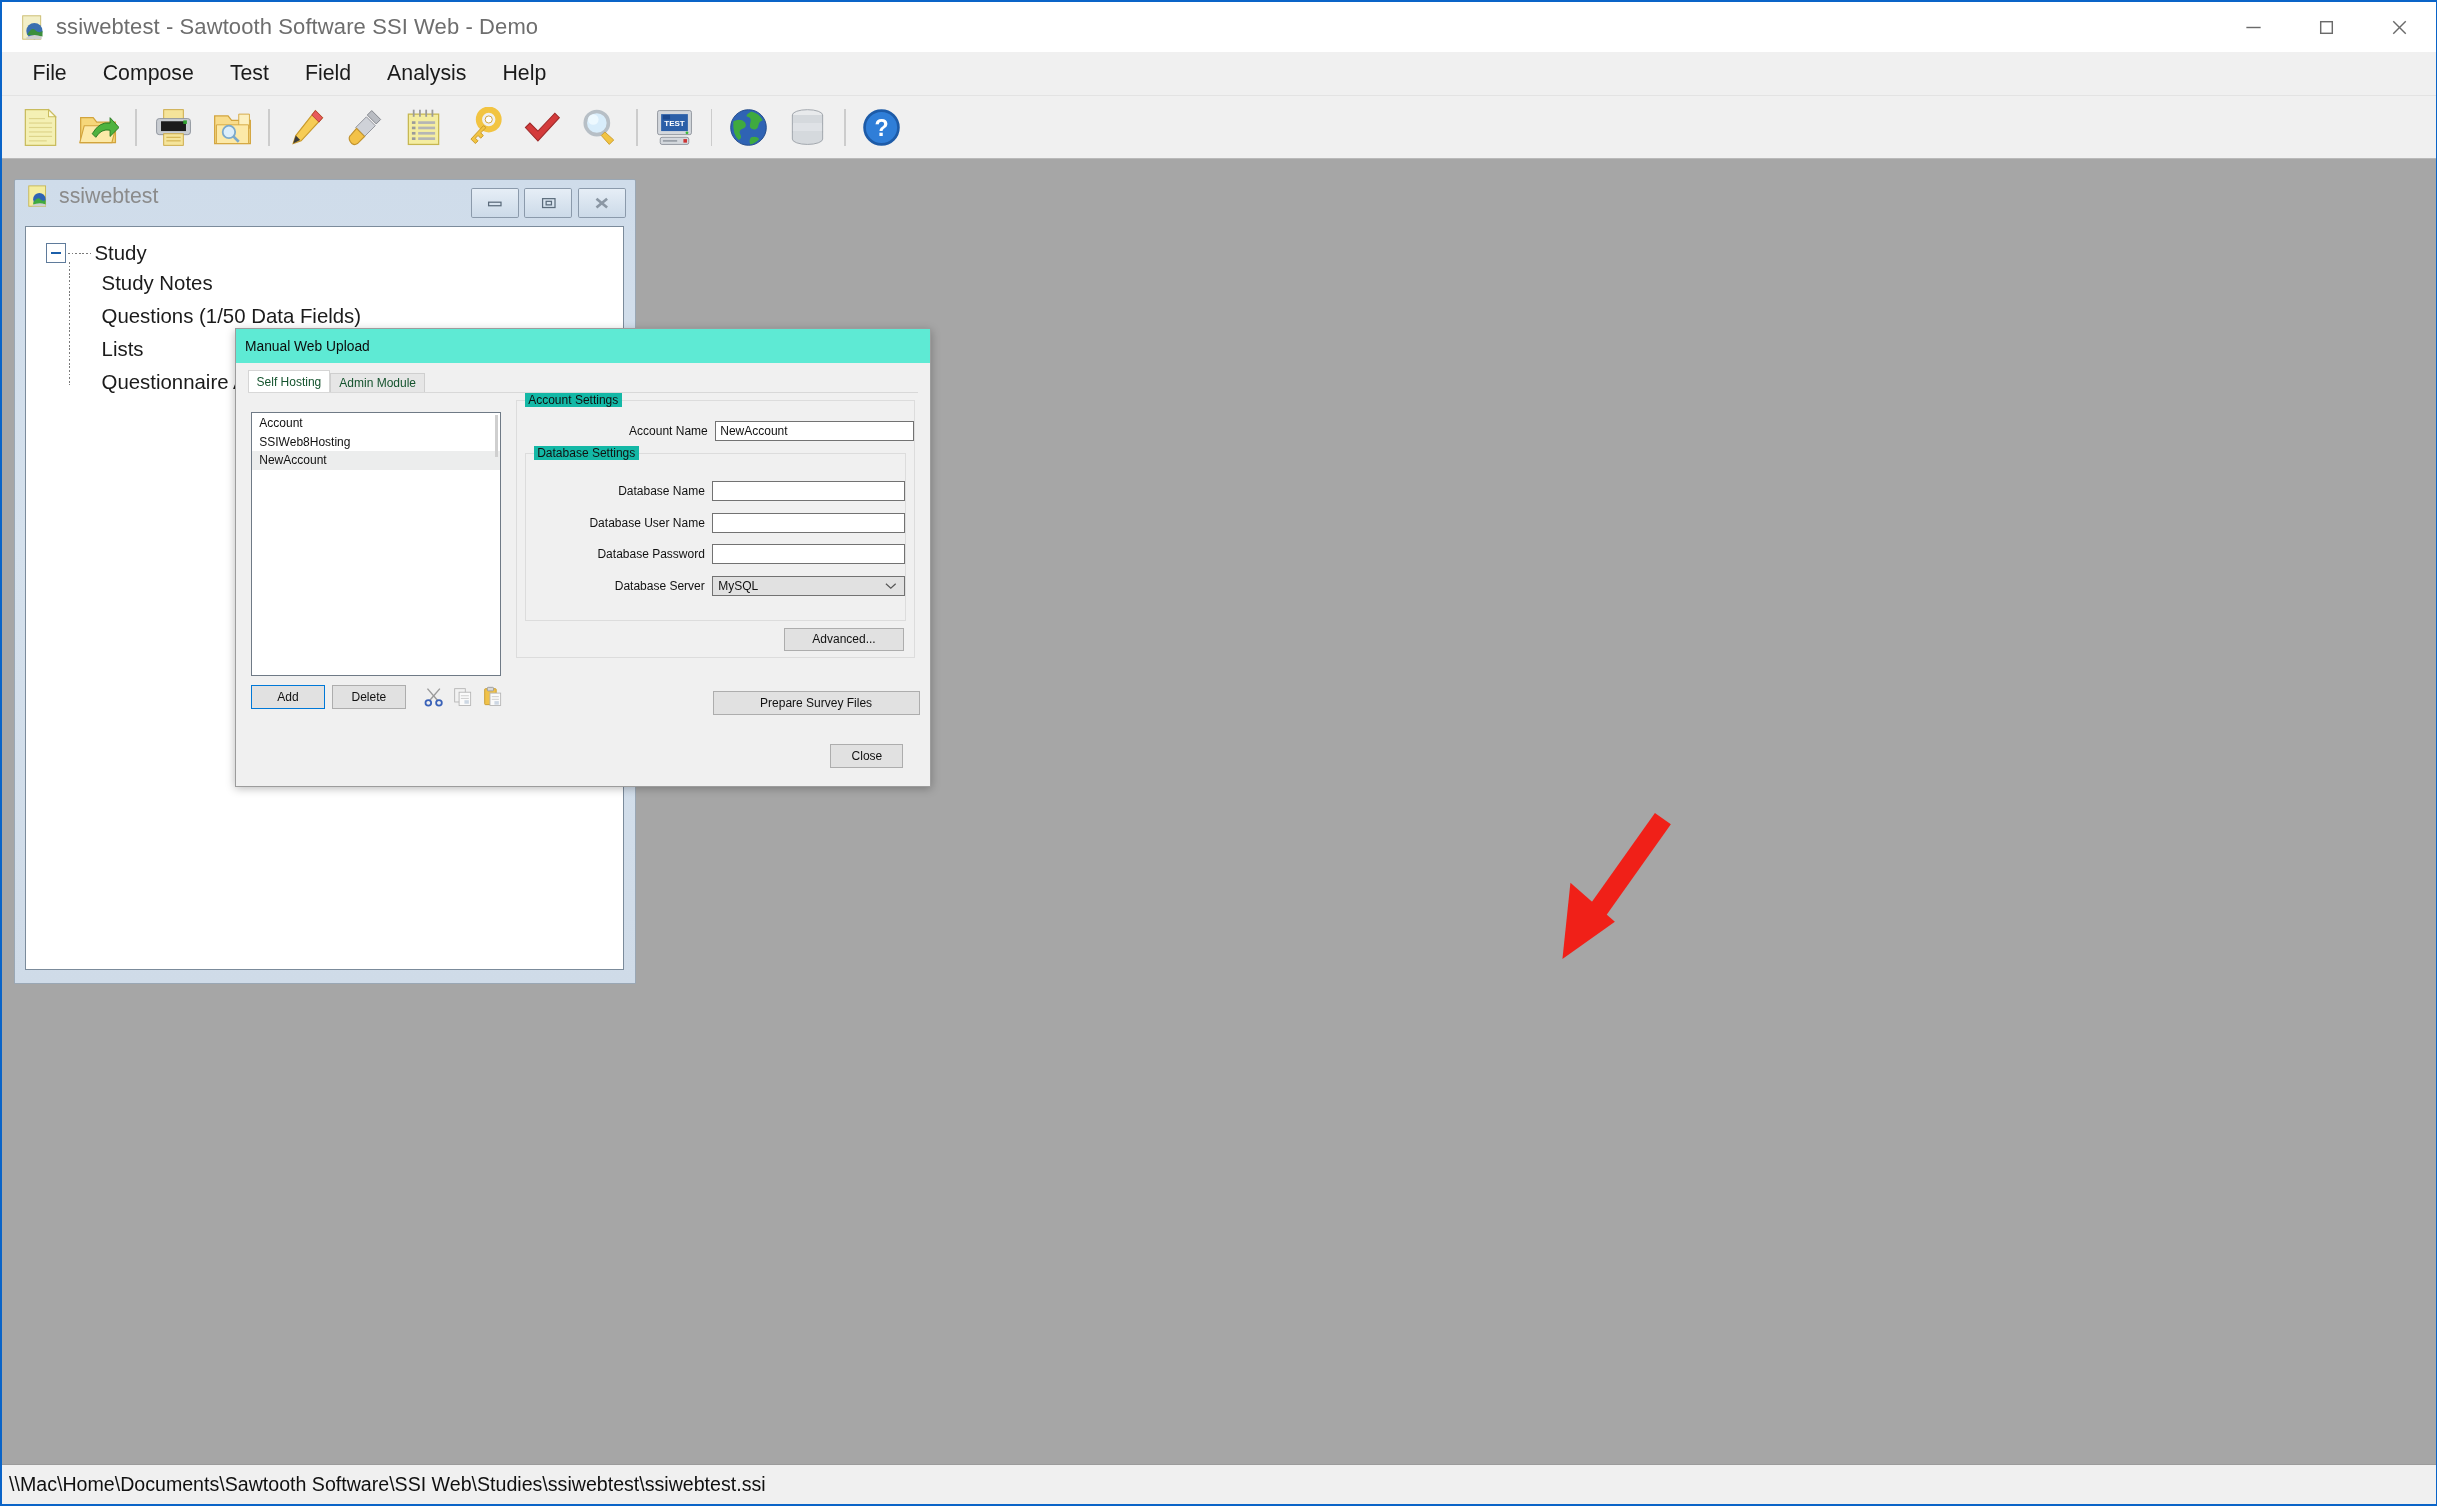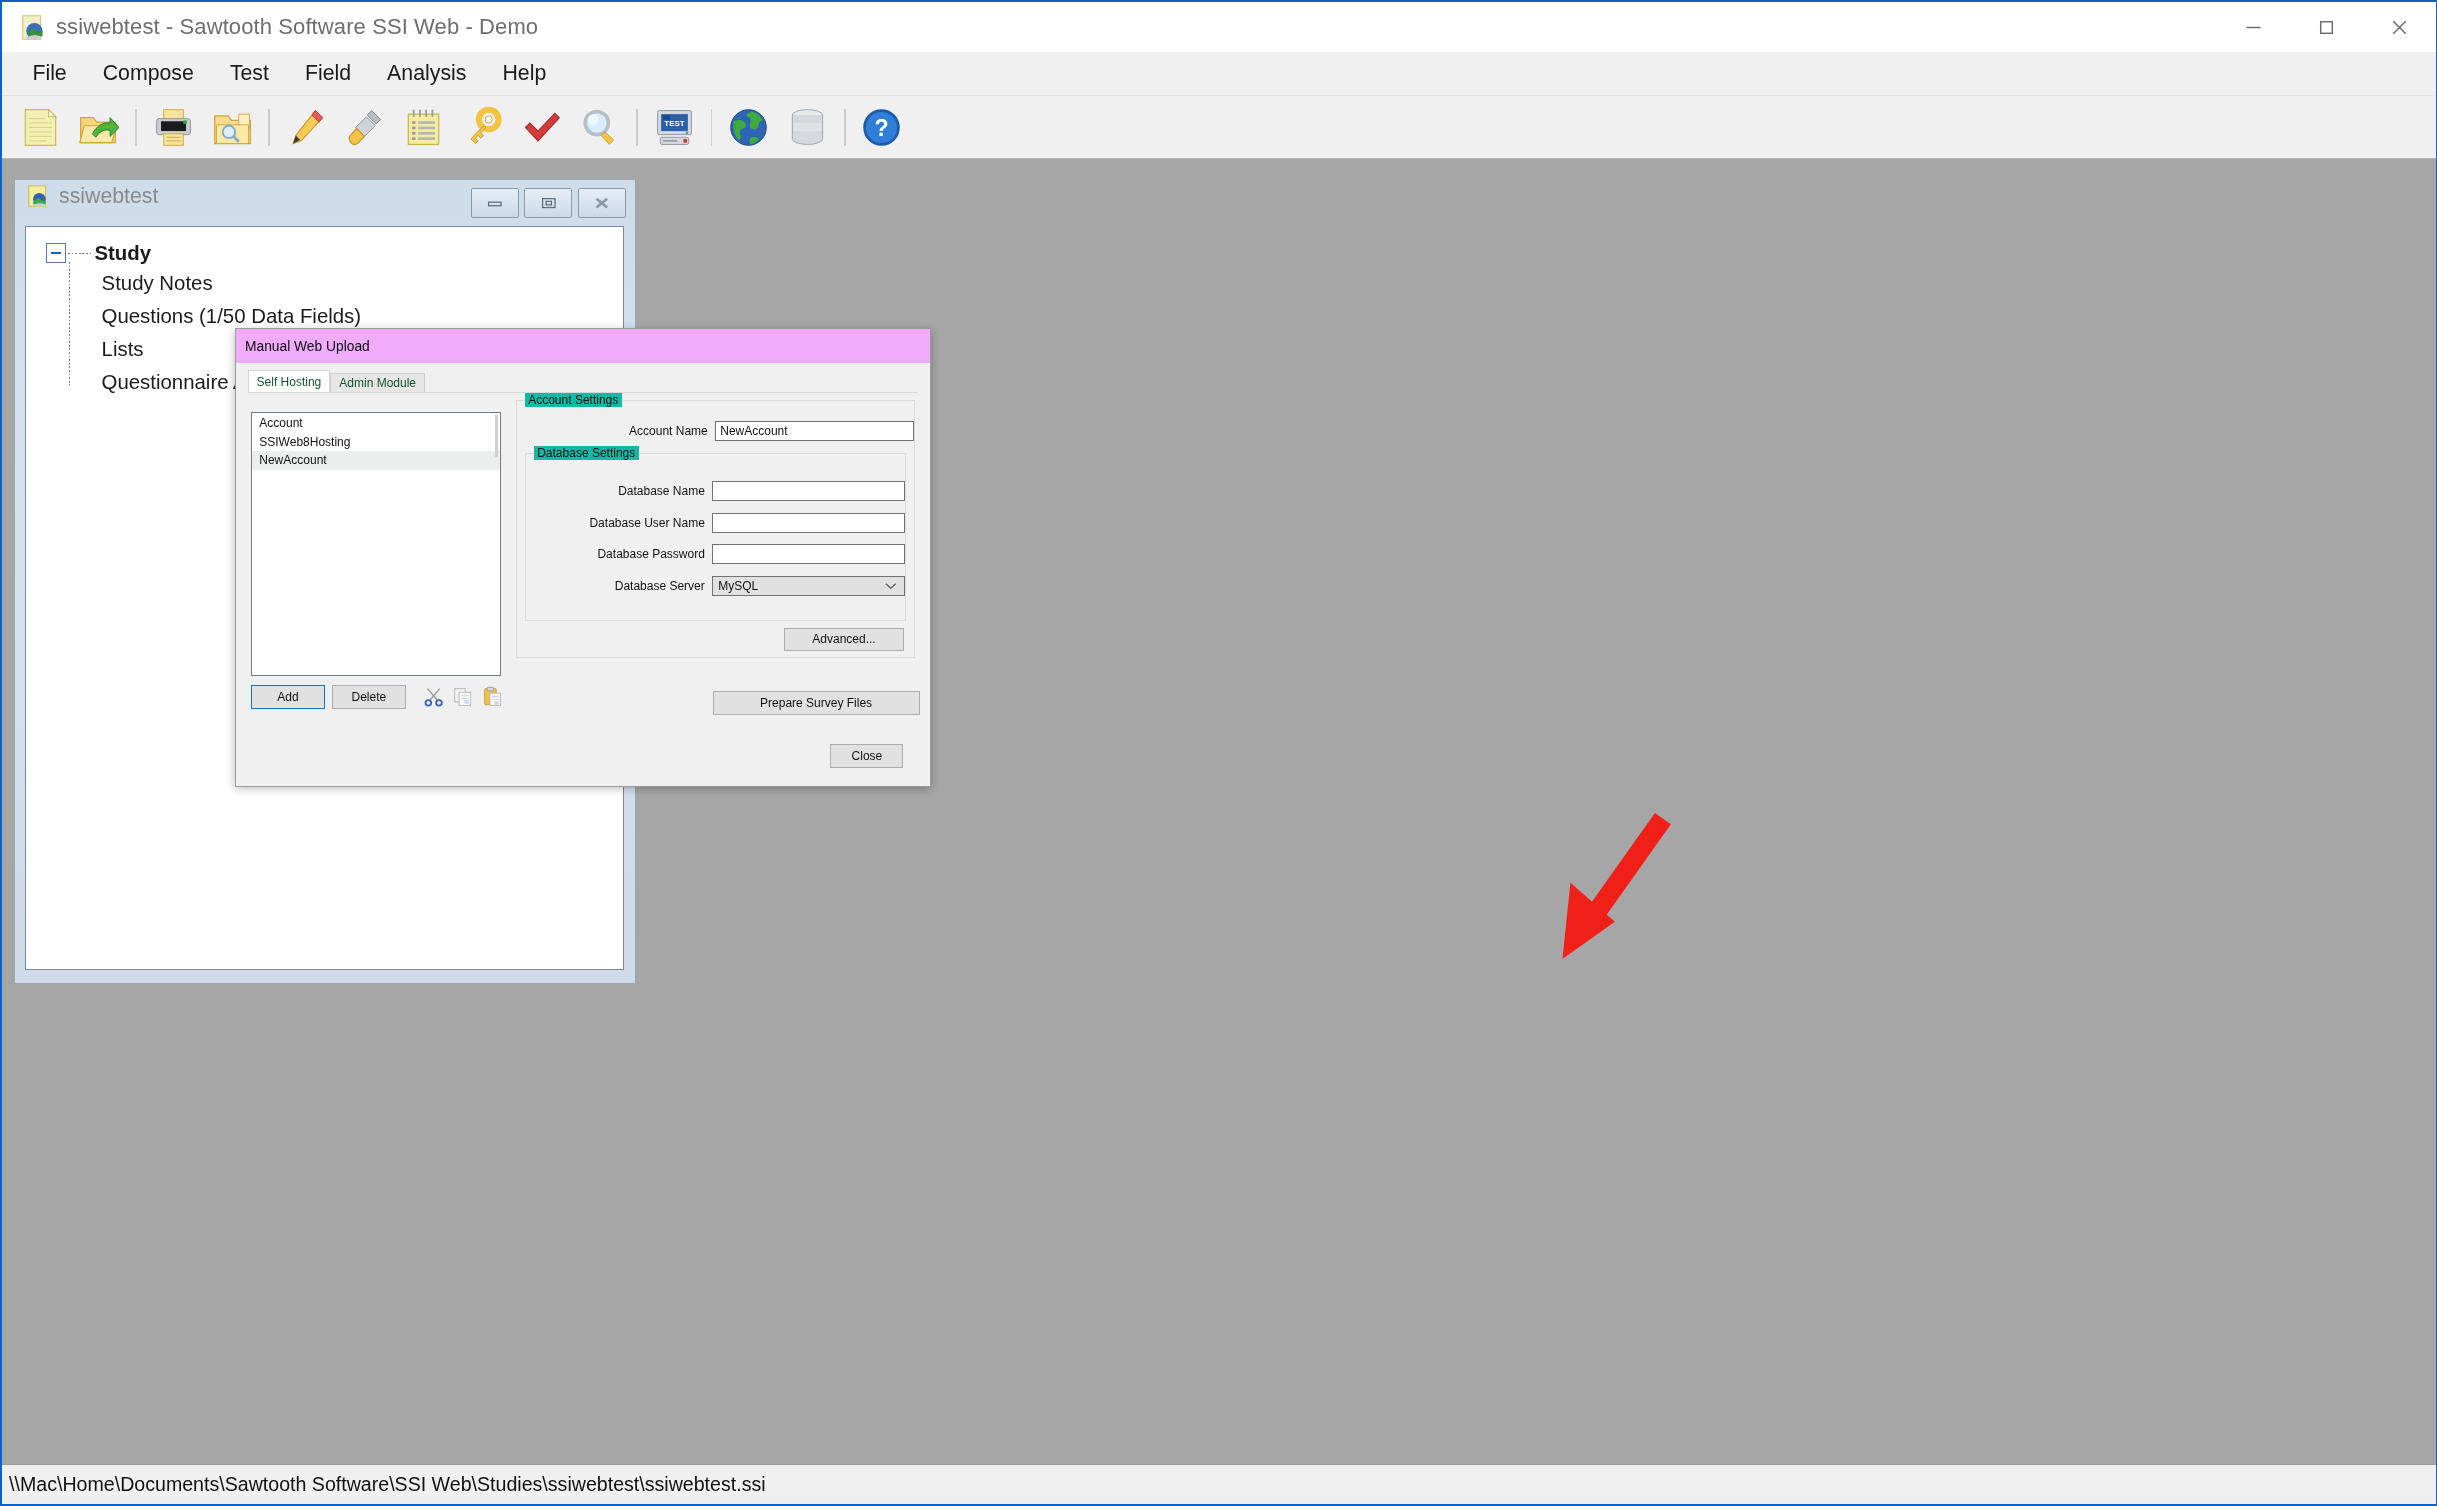--- a/index.html
+++ b/index.html
@@ -99,21 +99,21 @@
     box-sizing:border-box;border-radius:1.8px;
   }
   #mdi-tree{
     position:absolute;left:10.7px;top:46px;right:10.7px;bottom:12.4px;
     background:#ffffff;border:0.9px solid #7b8b9b;box-sizing:border-box;
     overflow:hidden;
   }
   .tree-root{
     position:relative;padding:12.4px 0 0 19.6px;font-size:20.4px;color:#1b1b1b;
   }
-  .tree-node-root{display:flex;align-items:center;height:28.5px;font-weight:bold;}
+  .tree-node-root{display:flex;align-items:center;height:28.5px;}
   .tree-expander{
     width:18px;height:18px;border:0.9px solid #5f7b9b;background:#ffffff;
     display:flex;align-items:center;justify-content:center;flex:0 0 18px;
     margin-right:1.8px;
   }
   .tree-expander i{display:block;width:10.7px;height:1.8px;background:#1b5faa;}
   .tree-dash{
     flex:0 0 25px;height:0.9px;
     background:repeating-linear-gradient(to right,#7a7a7a 0 1.8px,transparent 1.8px 3.6px);
     margin-right:1.8px;
@@ -130,21 +130,21 @@
   
   #dialog{
     position:absolute;left:233px;top:169px;width:696px;height:459px;
     background:#f0f0f0;
     border:0.9px solid #9c9c9c;
     box-shadow:0 1.8px 9px rgba(0,0,0,0.28);
     box-sizing:border-box;
     font-size:0;
   }
   #dialog-titlebar{
-    height:34px;background:#f0abfc;display:flex;align-items:center;
+    height:34px;background:#5eead4;display:flex;align-items:center;
     padding-left:9px;
   }
   #dialog-title{font-size:13.8px;color:#0c0c0c;white-space:nowrap;}
   #dialog-body{position:relative;height:425px;}
 
   
   #tabstrip{
     position:absolute;left:11.6px;top:7.1px;right:11.6px;height:23px;
     display:flex;align-items:flex-end;
   }

